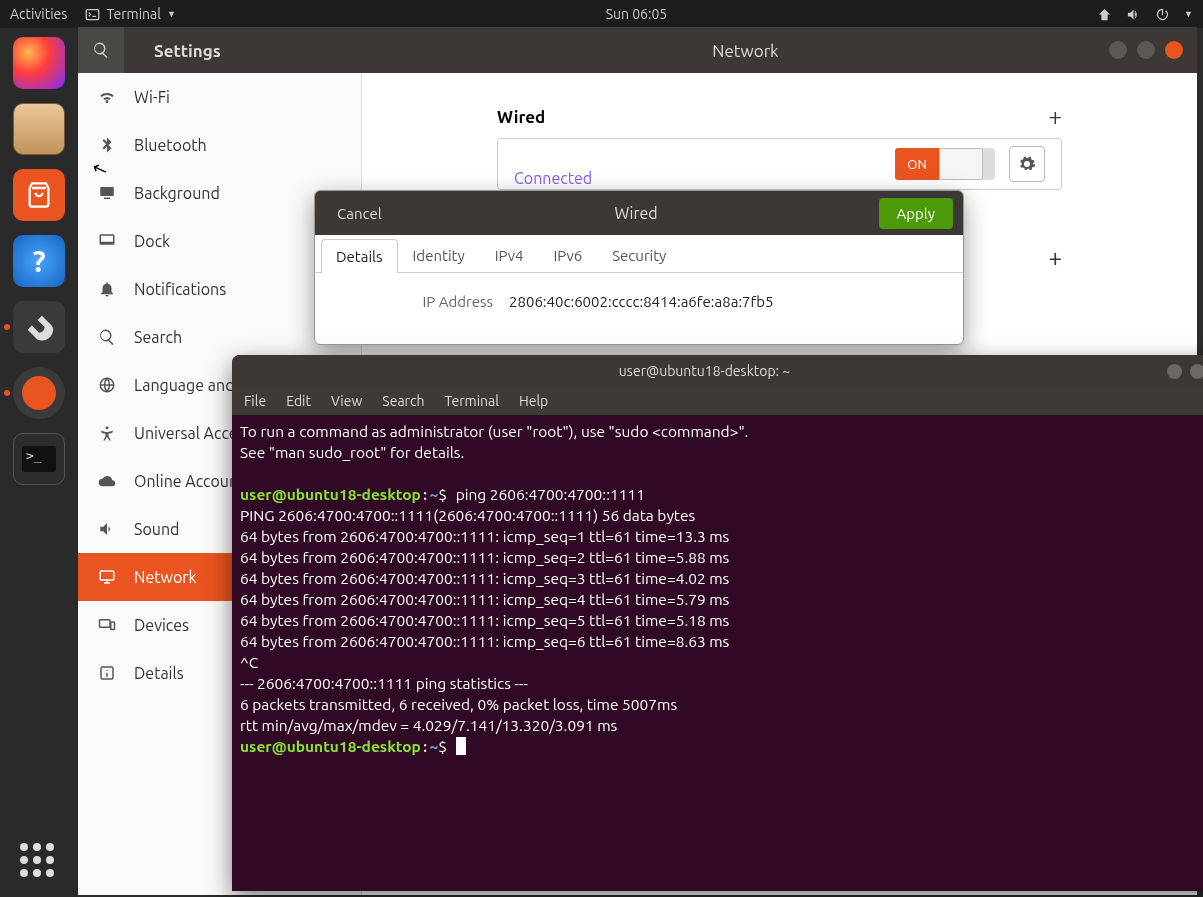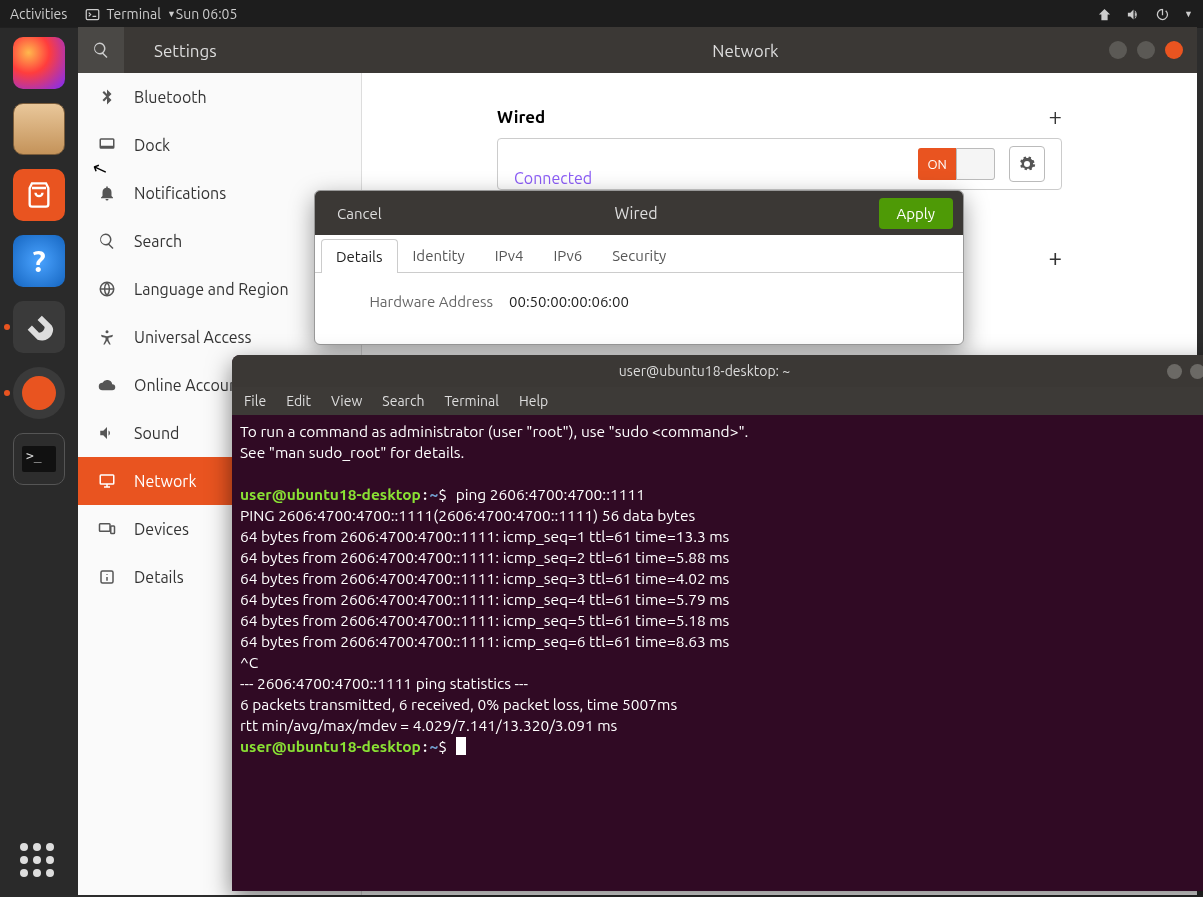--- a/index.html
+++ b/index.html
@@ -1,21 +1,21 @@
 <!DOCTYPE html>
 <html><head>
 <meta charset="utf-8">
 <style>
 * { margin: 0; padding: 0; box-sizing: border-box; font-family: Ubuntu, "Segoe UI", sans-serif; }
 html, body { width: 1203px; height: 897px; overflow: hidden; background: #2c2c2c; }
 
 
 .top-panel { height: 28px; background: #1d1d1d; color: #ccc; display: flex; align-items: center; font-size: 14px; padding: 0 10px; }
 .top-panel .left { display: flex; gap: 18px; align-items: center; }
-.top-panel .center { flex: 1; }
+.top-panel .center { flex: 1; text-align: center; }
 .top-panel .right { display: flex; gap: 14px; align-items: center; }
 .top-panel .app-menu { display: flex; align-items: center; gap: 6px; }
 .top-panel svg { width: 15px; height: 15px; fill: #ccc; }
 .drop-arrow { font-size: 9px; }
 
 
 .dock { position: absolute; left: 0; top: 27px; bottom: 0; width: 78px; background: rgba(40,40,40,0.35); display: flex; flex-direction: column; align-items: center; padding-top: 10px; gap: 14px; }
 .dock .item { width: 52px; height: 52px; border-radius: 10px; display: flex; align-items: center; justify-content: center; position: relative; }
 .dock .item.firefox { background: radial-gradient(circle at 30% 30%, #ffb84d, #ff3d3d 40%, #7b2cff); }
 .dock .item.files   { background: linear-gradient(#e9c79a,#c4935a); border:1px solid #7a5c3a;}
@@ -27,40 +27,40 @@
 .dock .item.terminal{ background:#2d2d2d; border:1px solid #555; }
 .dock .item.terminal .inner{ width:34px;height:26px;background:#111;color:#ddd;font-family:monospace;font-size:13px;padding:2px 4px;border-radius:2px;}
 .dock .item .dot{ position:absolute; left:-9px; top:50%; width:6px; height:6px; border-radius:50%; background:#e95420; transform:translateY(-50%);}
 .dock .apps-btn { position: absolute; bottom: 16px; left: 50%; transform: translateX(-50%); width: 38px; height: 38px; display: grid; grid-template-columns: repeat(3,8px); grid-template-rows: repeat(3,8px); gap: 5px; }
 .dock .apps-btn span { width: 8px; height: 8px; background: #ddd; border-radius: 50%; }
 
 
 .settings-win { position: absolute; left: 78px; top: 27px; width: 1119px; height: 868px; background: #fff; display: flex; flex-direction: column; }
 .settings-titlebar { height: 46px; background: #3b3835; color: #ddd; display: flex; align-items: center; }
 .settings-titlebar .search-btn { width: 46px; height: 46px; display:flex;align-items:center;justify-content:center;background:#4a4845;}
-.settings-titlebar .label { padding-left: 30px; font-weight: 400; font-size: 17px; width: 258px; }
+.settings-titlebar .label { padding-left: 30px; font-weight: 700; font-size: 17px; width: 258px; }
 .settings-titlebar .title { flex:1; text-align:center; font-size:17px; }
 .settings-titlebar .win-ctrl { display:flex; gap:10px; padding-right:14px; }
 .settings-titlebar .win-ctrl span { width:18px;height:18px;border-radius:50%;display:inline-block; }
 .wc-min{background:#5b5955;} .wc-max{background:#5b5955;} .wc-close{background:#e95420;}
 
 .settings-body { flex:1; display:flex; }
 .settings-sidebar { width: 284px; background: #fafafa; border-right: 1px solid #ddd; }
 .sb-item { height: 48px; display:flex; align-items:center; gap:18px; padding:0 20px; color:#333; font-size:16px; cursor:pointer; }
 .sb-item svg { width:18px;height:18px;fill:#555; flex-shrink:0;}
 .sb-item.active { background:#e95420; color:#fff; }
 .sb-item.active svg { fill:#fff; }
 
 .settings-content { flex:1; background:#fff; padding: 30px 40px; }
 .sect-head { display:flex; align-items:center; justify-content:space-between; margin: 0 95px 8px; }
 .sect-head h3 { font-size:17px; font-weight:600; }
 .sect-head .plus { font-size:24px; font-weight:300; color:#333; cursor:pointer;}
 .conn-row { margin: 0 95px; border:1px solid #ccc; border-radius:4px; height:52px; display:flex; align-items:center; padding:0 16px; gap:14px; }
 .conn-row .status { flex:1; color:#8b5cf6; font-size:16px;margin-top:28px;}
-.toggle { width:77px; height:32px; border-radius:4px; background:#ddd; position:relative; display:flex; align-items:center;}
+.toggle { width:100px; height:32px; border-radius:4px; background:#ddd; position:relative; display:flex; align-items:center;}
 .toggle .on { width:44px; height:100%; background:#e95420; color:#fff; display:flex;align-items:center;justify-content:center;font-size:13px;border-radius:3px 0 0 3px;}
 .toggle .knob{ width:44px;height:100%;background:#f5f5f5;border:1px solid #bbb;border-radius:0 3px 3px 0;}
 .gear-btn { width:36px;height:36px;border:1px solid #bbb;border-radius:4px;display:flex;align-items:center;justify-content:center;cursor:pointer;}
 .gear-btn svg{width:18px;height:18px;fill:#555;}
 .lower-plus { margin: 54px 95px 0; text-align:right; font-size:24px; color:#333;}
 
 
 .wired-dlg { position:absolute; left:314px; top:190px; width:650px; background:#fff; border:1px solid #999; border-radius:6px; overflow:hidden; box-shadow:0 8px 24px rgba(0,0,0,0.4);}
 .wired-hdr { height:44px; background:#3b3835; display:flex; align-items:center; padding:0 10px;}
 .wired-hdr .cancel{ color:#ddd; font-size:15px; padding:6px 12px; cursor:pointer;}
@@ -167,23 +167,36 @@
     <div class="win-ctrl">
       <span class="wc-min"></span>
       <span class="wc-max"></span>
       <span class="wc-close"></span>
     </div>
   </div>
   <div class="settings-body">
     <div class="settings-sidebar">
       <div class="sb-item">
           <svg viewBox="0 0 24 24">
+            <path d="M12 20a2 2 0 100-4 2 2 0 000 4zm-5-6a8 8 0 0110 0l-2 2a5 5 0 00-6 0zm-4-4a14 14 0 0118 0l-2 2a11 11 0 00-14 0z"></path>
+          </svg>
+          <span>Wi-Fi</span>
+        </div>
+      <div class="sb-item">
+          <svg viewBox="0 0 24 24">
             <path d="M12 2l6 6-4 4 4 4-6 6V14l-4 4-2-2 5-5-5-5 2-2 4 4V2z"></path>
           </svg>
           <span>Bluetooth</span>
+        </div>
+      <div class="sb-item">
+          <svg viewBox="0 0 24 24">
+            <rect x="3" y="4" width="18" height="12" rx="1"></rect>
+            <path d="M8 20h8v-2H8z"></path>
+          </svg>
+          <span>Background</span>
         </div>
       <div class="sb-item">
           <svg viewBox="0 0 24 24">
             <rect x="3" y="4" width="18" height="12" rx="1" fill="none" stroke="#555" stroke-width="2"></rect>
             <rect x="3" y="13" width="18" height="3"></rect>
           </svg>
           <span>Dock</span>
         </div>
       <div class="sb-item">
           <svg viewBox="0 0 24 24">
@@ -275,22 +288,22 @@
   </div>
   <div class="wired-tabs">
     <div class="tab active">Details</div>
     <div class="tab">Identity</div>
     <div class="tab">IPv4</div>
     <div class="tab">IPv6</div>
     <div class="tab">Security</div>
   </div>
   <div class="wired-body">
     <div class="wired-row">
-      <div class="k">Hardware Address</div>
-      <div class="v">00:50:00:00:06:00</div>
+      <div class="k">IP Address</div>
+      <div class="v">2806:40c:6002:cccc:8414:a6fe:a8a:7fb5</div>
     </div>
   </div>
 </div>
 
 <div class="term-win">
   <div class="term-title">
     <span class="t">user@ubuntu18-desktop: ~</span>
     <span class="ctrl">
       <span class="tc-min"></span>
       <span class="tc-max"></span>

